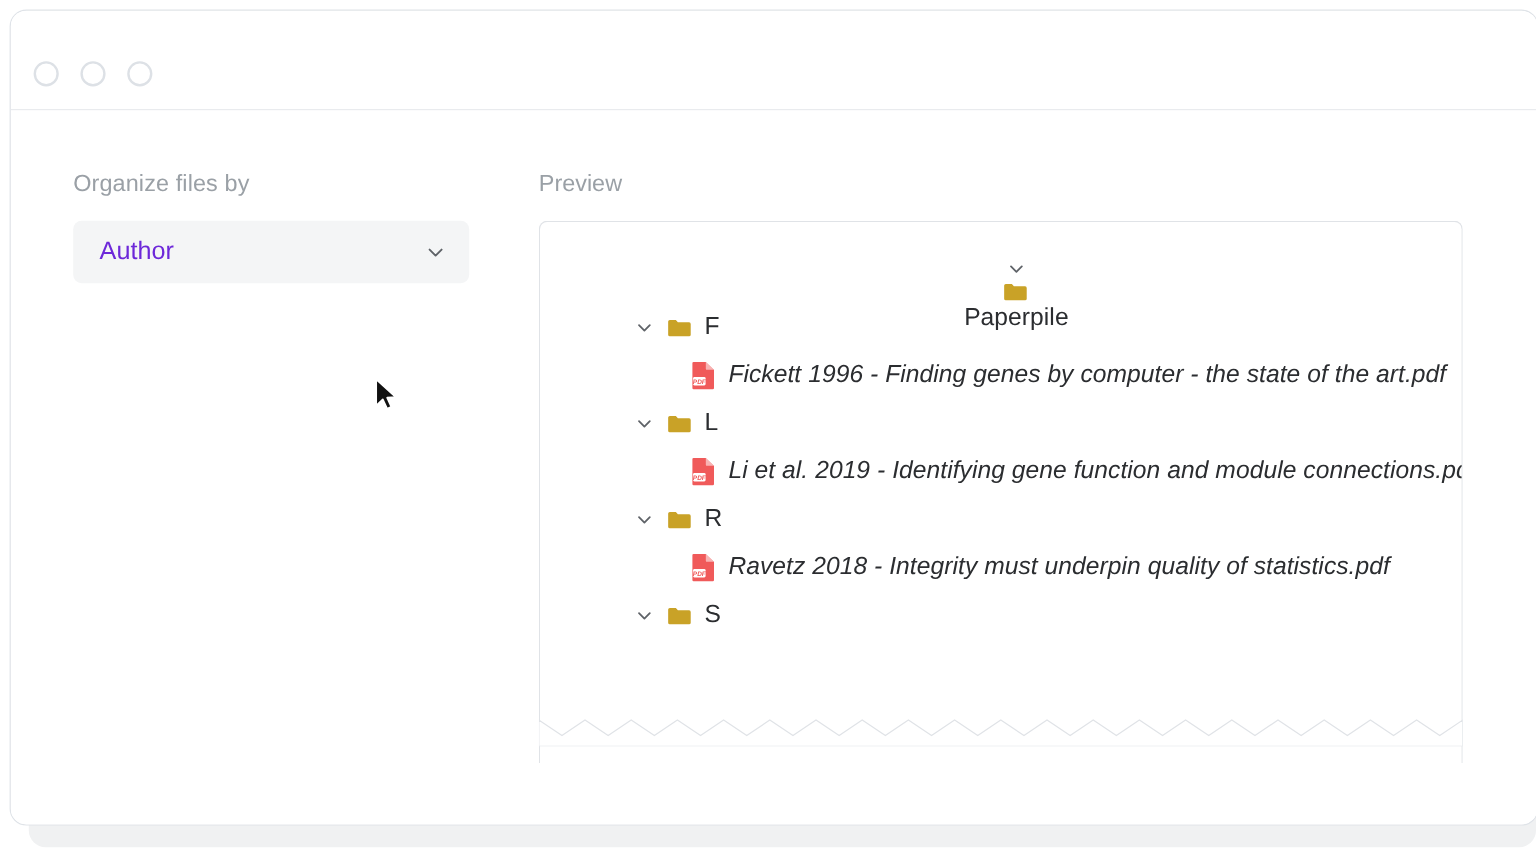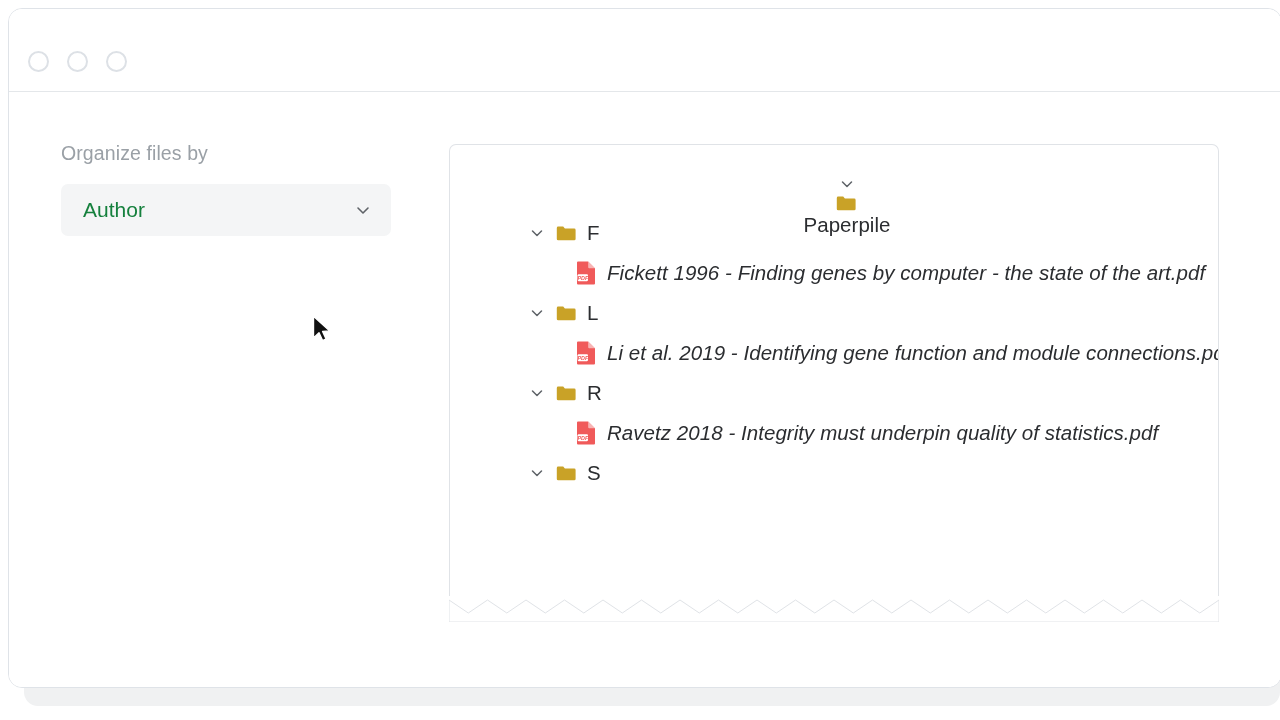--- a/index.html
+++ b/index.html
@@ -97,21 +97,21 @@
     height: 52px;
     background: #f4f5f6;
     border-radius: 7px;
     display: flex;
     align-items: center;
     cursor: pointer;
     box-sizing: border-box;
   }
   .select-value {
     font-size: 21px;
-    color: #15803d;
+    color: #6d28d9;
     padding-left: 22px;
     line-height: 1;
   }
   .select-chevron {
     position: absolute;
     right: 20px;
     top: 50%;
     transform: translateY(-50%);
     width: 16px;
     height: 16px;
@@ -247,20 +247,21 @@
           <span class="select-value">Author</span>
           <span class="select-chevron">
             <svg width="16" height="16" viewBox="0 0 16 16">
               <path d="M3 6 L8 11 L13 6" fill="none" stroke="#5f6368" stroke-width="1.6" stroke-linecap="round" stroke-linejoin="round"></path>
             </svg>
           </span>
         </div>
       </div>
 
       <div class="right-col">
+        <div class="preview-label">Preview</div>
         <div class="preview-box">
           <div class="tree" id="tree-root">
               <div class="tree-row d0">
                 <span class="twisty">
                   <svg width="14" height="14" viewBox="0 0 14 14">
                     <path d="M2.5 5 L7 9.5 L11.5 5" fill="none" stroke="#5f6368" stroke-width="1.5" stroke-linecap="round" stroke-linejoin="round"></path>
                   </svg>
                 </span>
                 <span class="folder-icon">
                   <svg width="20" height="16" viewBox="0 0 20 16">

